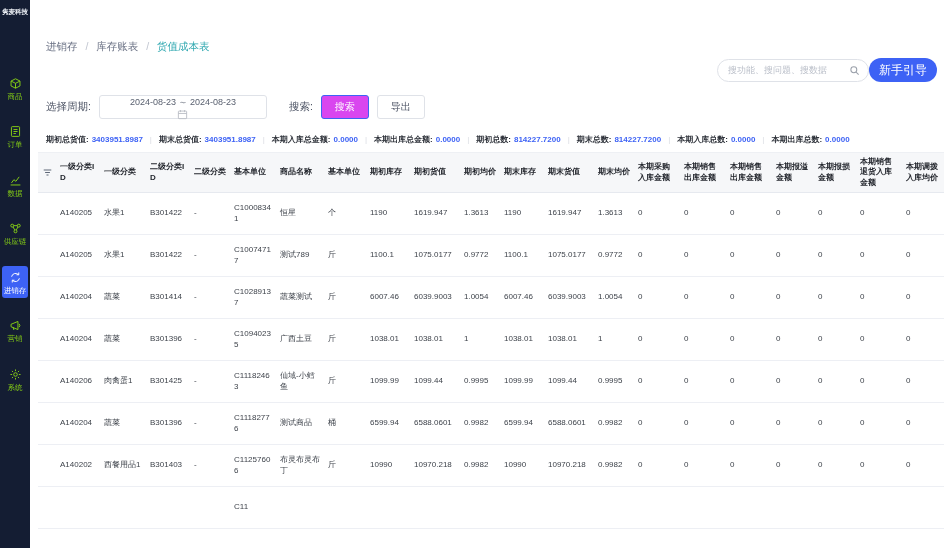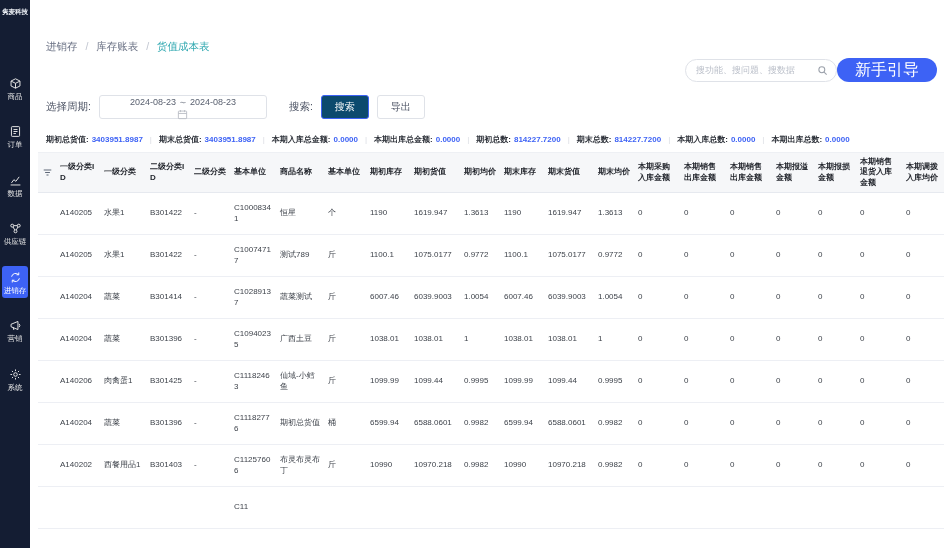--- a/index.html
+++ b/index.html
@@ -7,51 +7,51 @@
   body {
     width:947px; height:548px; overflow:hidden; background:#fff;
     font-family:"Liberation Sans","DejaVu Sans",sans-serif;
   }
   .app { display:flex; width:947px; height:548px; }
 
   
   .sidebar { flex:0 0 30px; width:30px; background:#141d33; display:flex; flex-direction:column; align-items:center; overflow:hidden; }
   .logo { margin-top:8px; color:#eef1f7; font-size:6.5px; font-weight:bold; white-space:nowrap; line-height:1.2; }
   .side-nav { margin-top:56px; display:flex; flex-direction:column; gap:16px; align-items:center; width:100%; }
-  .side-item { width:26px; border-radius:3px; padding:5px 0 4px; display:flex; flex-direction:column; align-items:center; gap:3px; color:#e5e5e5; cursor:pointer; }
+  .side-item { width:26px; border-radius:3px; padding:5px 0 4px; display:flex; flex-direction:column; align-items:center; gap:3px; color:#84cc16; cursor:pointer; }
   .side-item.active { background:#3D62F5; color:#fff; }
   .side-icon, .side-icon svg { width:13px; height:13px; display:block; }
   .side-label { font-size:7.5px; line-height:1; white-space:nowrap; }
 
   
   .main { flex:1; min-width:0; display:flex; flex-direction:column; overflow:hidden; background:#fff; }
 
   .topbar { flex:0 0 88px; height:88px; display:flex; justify-content:space-between; padding:0 10px 0 16px; }
   .breadcrumb { margin-top:40px; font-size:10.5px; color:#6a7184; white-space:nowrap; }
   .breadcrumb .bsep { margin:0 5px; color:#c0c5d0; }
   .crumb { cursor:pointer; }
   .crumb-current { color:#2FA8B0; }
   .topbar-right { margin-top:58px; display:flex; align-items:center; height:24px; }
   .hsearch { width:152px; height:23px; border:1px solid #dfe2e8; border-radius:12px; display:flex; align-items:center; padding:0 8px; gap:5px; background:#fff; }
   .hsearch input { flex:1; min-width:0; border:none; outline:none; font-size:9px; color:#333; background:transparent; font-family:inherit; }
   .hsearch input::placeholder { color:#b9bec8; }
   .sicon, .sicon svg { width:11px; height:11px; display:block; cursor:pointer; }
-  .guide-btn { height:24px; padding:0 18px; border:none; border-radius:12px; background:#3D62F5; color:#fff; font-size:16px; font-family:inherit; cursor:pointer; white-space:nowrap; }
+  .guide-btn { height:24px; padding:0 10px; border:none; border-radius:12px; background:#3D62F5; color:#fff; font-size:12px; font-family:inherit; cursor:pointer; white-space:nowrap; }
 
   .filter-row { flex:0 0 38px; height:38px; display:flex; align-items:center; gap:8px; padding:0 16px; }
   .flabel { font-size:10.5px; color:#4a5162; white-space:nowrap; }
   .flabel.second { margin-left:14px; }
   .date-input { width:168px; height:24px; border:1px solid #dfe2e8; border-radius:3px; display:flex; align-items:center; justify-content:space-between; padding:0 7px; cursor:pointer; background:#fff;flex-direction:column; }
   .dval { font-size:9px; color:#5a6170; white-space:nowrap; }
   .cal-icon, .cal-icon svg { width:11px; height:11px; display:block; }
   .text-input { width:178px; height:24px; border:1px solid #dfe2e8; border-radius:3px; display:flex; align-items:center; padding:0 7px; background:#fff; }
   .text-input input { width:100%; border:none; outline:none; font-size:8.5px; color:#333; font-family:inherit; }
   .text-input input::placeholder { color:#b9bec8; }
   .btn { height:24px; border-radius:3px; font-size:10px; font-family:inherit; cursor:pointer; }
-  .btn-primary { padding:0 13px; background:#0c4a6e; border:1px solid #3D62F5; color:#fff; }
+  .btn-primary { padding:0 13px; background:#d946ef; border:1px solid #3D62F5; color:#fff; }
   .btn-plain { padding:0 13px; background:#fff; border:1px solid #dfe2e8; color:#4a5162; }
 
   .hint { margin:0 16px 8px; background:#FCF4E3; border-radius:3px; padding:6px 9px; font-size:7.5px; color:#B98E52; line-height:1.5; white-space:nowrap; overflow:hidden; }
   .hint-prefix { margin-right:6px; }
   .hint-bullet { margin-right:5px; }
 
   .summary { flex:0 0 26px; height:26px; display:flex; align-items:center; gap:7px; padding:0 16px; font-size:8px; font-weight:bold; color:#2c3038; white-space:nowrap; overflow:hidden; }
   .sum-item .lab { margin-right:3px; }
   .sum-item .val { color:#3D62F5; }
   .summary .sep { color:#d8dbe2; font-weight:normal; }
@@ -368,21 +368,21 @@
               <td>0</td>
               <td>0</td>
             </tr>
             <tr>
               <td class="c0"></td>
               <td>A140204</td>
               <td>蔬菜</td>
               <td>B301396</td>
               <td>-</td>
               <td>C11182776</td>
-              <td>期初总货值</td>
+              <td>测试商品</td>
               <td>桶</td>
               <td>6599.94</td>
               <td>6588.0601</td>
               <td>0.9982</td>
               <td>6599.94</td>
               <td>6588.0601</td>
               <td>0.9982</td>
               <td>0</td>
               <td>0</td>
               <td>0</td>

